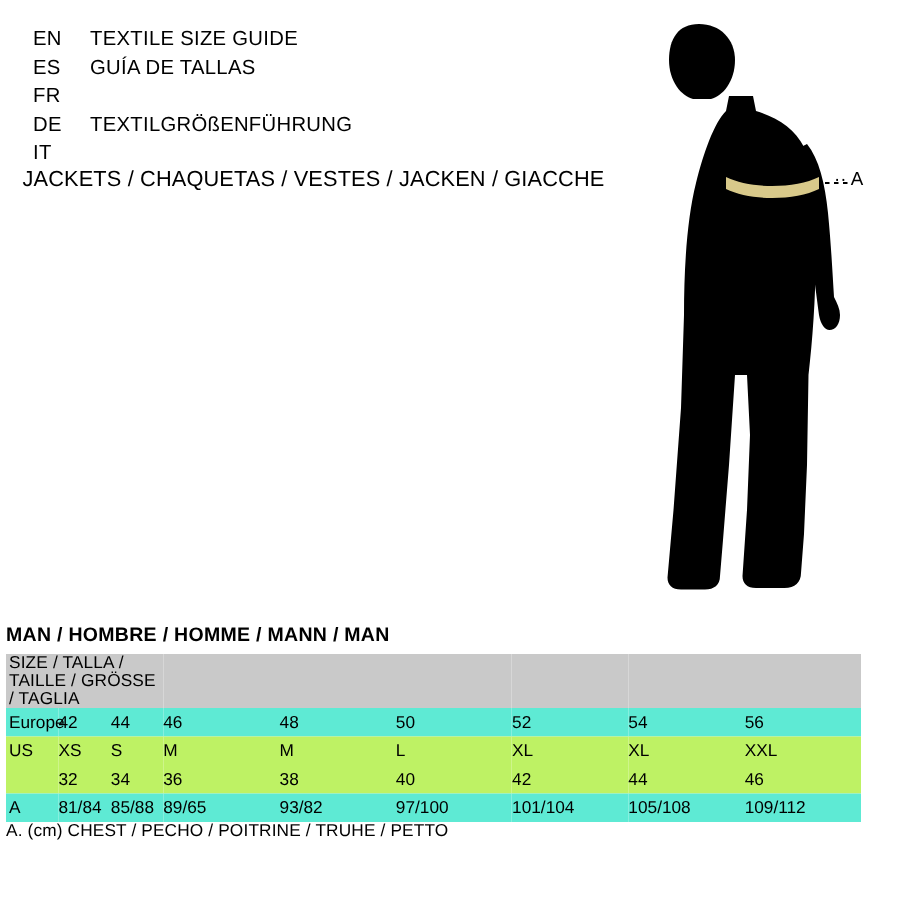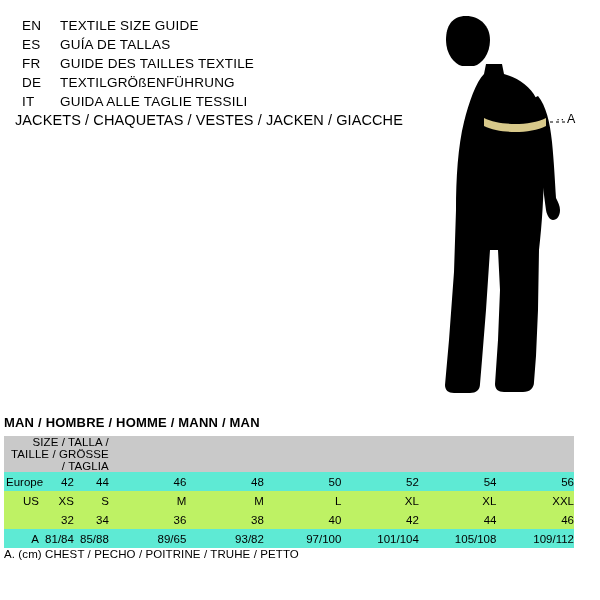--- a/index.html
+++ b/index.html
@@ -98,21 +98,21 @@
   table.size-table {
     border-collapse: collapse;
     width: 570px;
     table-layout: fixed;
     font-size: 11.5px;
   }
   table.size-table td, table.size-table th {
     padding: 0;
     height: 19px;
     vertical-align: middle;
-    text-align: right;
+    text-align: left;
     font-weight: normal;
   }
   .col-label { width: 90px; padding-left: 2px !important; }
   .data-cell { width: 68px; }
   tr.head-row { background: #c9c9c9; }
   tr.head-row td { font-size: 11.5px; letter-spacing: 0.1px; }
   tr.shade { background: #bef264; }
   tr.plain { background: #5eead4; }
   .footnote {
     font-size: 11.5px;
@@ -129,29 +129,27 @@
     <div class="lang-row">
       <span class="lang-code">EN</span>
       <span class="lang-title">TEXTILE SIZE GUIDE</span>
     </div>
     <div class="lang-row">
       <span class="lang-code">ES</span>
       <span class="lang-title">GUÍA DE TALLAS</span>
     </div>
     <div class="lang-row">
       <span class="lang-code">FR</span>
-      <span class="lang-title">GUIDE DES TAILLES TEXTILE</span>
     </div>
     <div class="lang-row">
       <span class="lang-code">DE</span>
       <span class="lang-title">TEXTILGRÖßENFÜHRUNG</span>
     </div>
     <div class="lang-row">
       <span class="lang-code">IT</span>
-      <span class="lang-title">GUIDA ALLE TAGLIE TESSILI</span>
     </div>
   </div>
 
   <div class="cat-block">
     <div class="cat-line">JACKETS / CHAQUETAS / VESTES / JACKEN / GIACCHE</div>
   </div>
 
   <div class="figure-wrap">
     <svg width="200" height="400" viewBox="0 0 200 400" xmlns="http://www.w3.org/2000/svg">
       <g fill="#000000">

